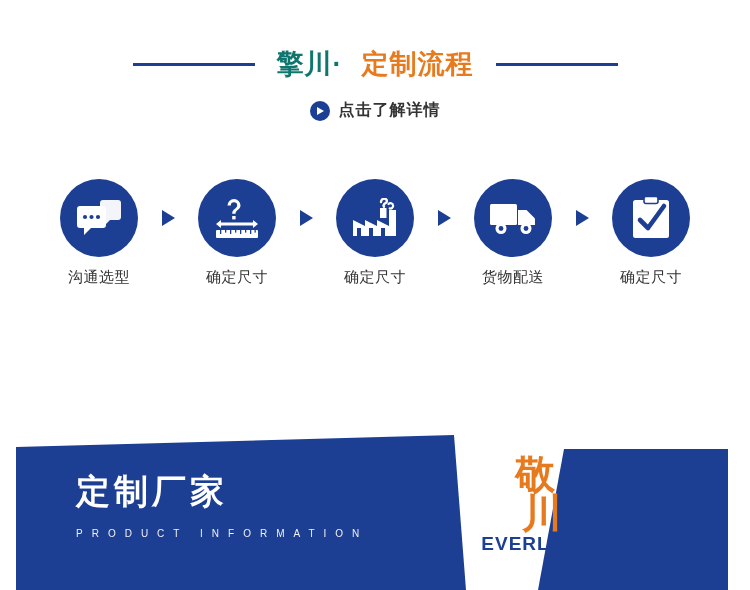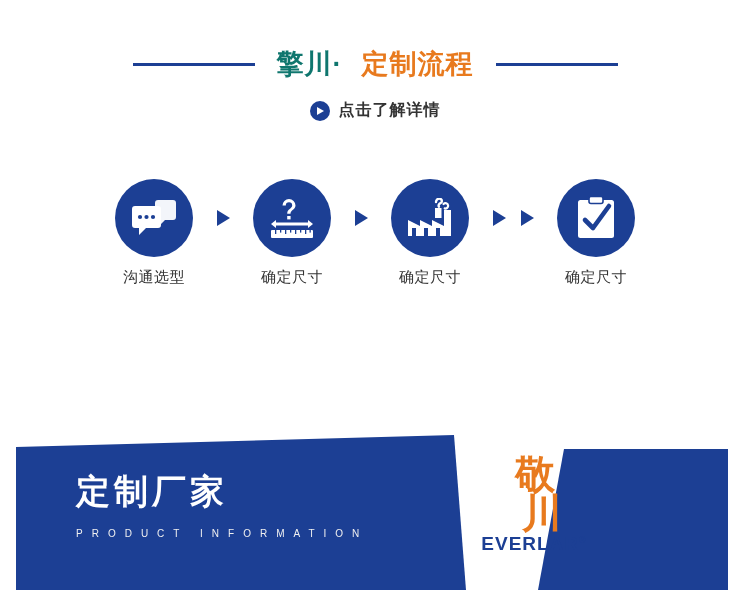--- a/index.html
+++ b/index.html
@@ -276,20 +276,33 @@
         </g>
       </svg>
     </div>
     <div class="step-label">确定尺寸</div>
   </div>
 
   <div class="arrow">
       <span class="chev"></span>
     </div>
 
+  <div class="step">
+    <div class="circle">
+      <svg width="48" height="36" viewBox="0 0 48 36">
+        <rect x="1" y="4" width="27" height="21" rx="1.5" fill="#ffffff"></rect>
+        <path d="M29 10 h8.5 L46 18.5 V25 H29 Z" fill="#ffffff"></path>
+        <circle cx="12" cy="28.5" r="5.5" fill="#ffffff"></circle>
+        <circle cx="12" cy="28.5" r="2.4" fill="#1c3f94"></circle>
+        <circle cx="37" cy="28.5" r="5.5" fill="#ffffff"></circle>
+        <circle cx="37" cy="28.5" r="2.4" fill="#1c3f94"></circle>
+      </svg>
+    </div>
+    <div class="step-label">货物配送</div>
+  </div>
 
   <div class="arrow">
       <span class="chev"></span>
     </div>
 
   <div class="step">
     <div class="circle">
       <svg width="40" height="44" viewBox="0 0 40 44">
         <rect x="2" y="4" width="36" height="38" rx="2.5" fill="#ffffff"></rect>
         <rect x="13" y="0.5" width="14" height="7" rx="2" fill="#ffffff" stroke="#1c3f94" stroke-width="1.6"></rect>

